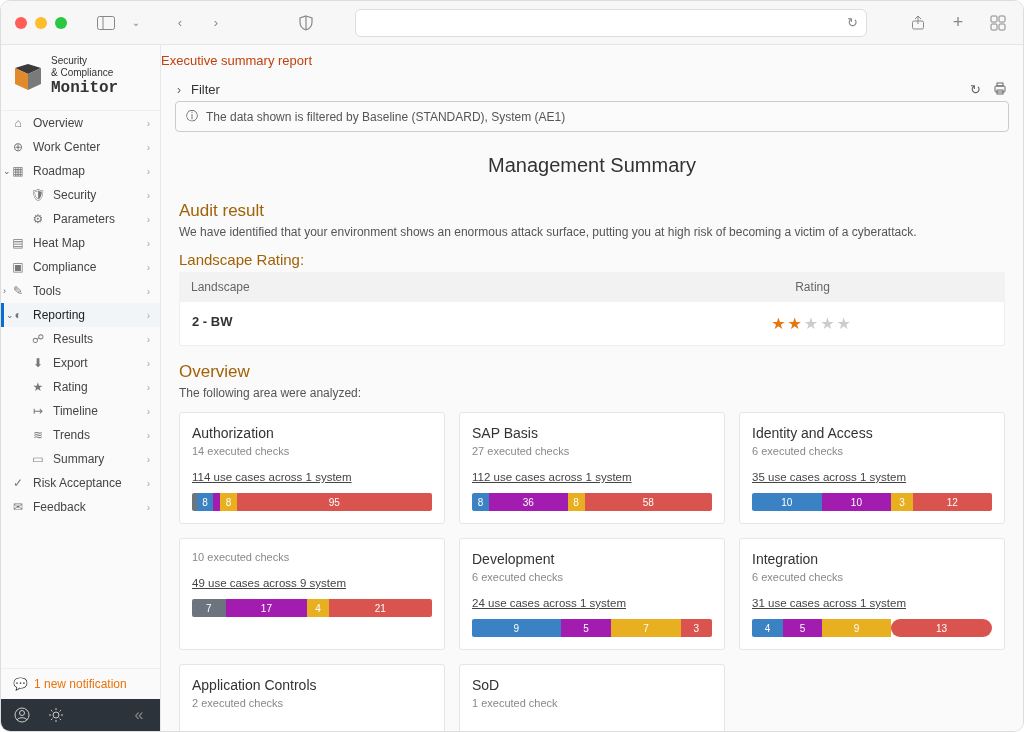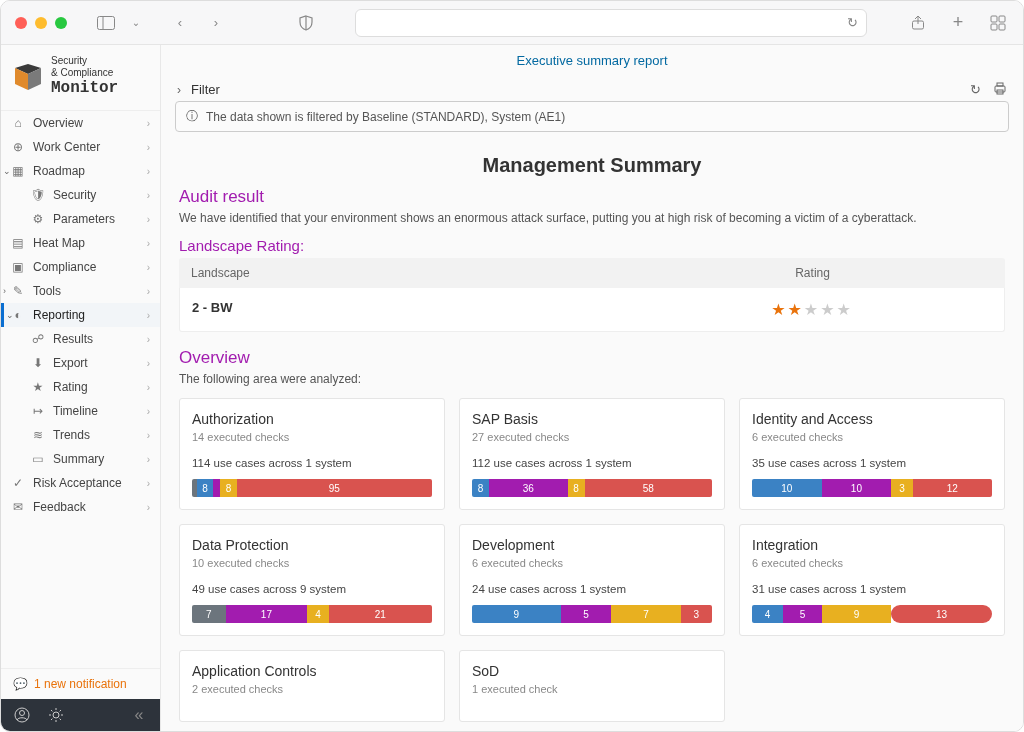--- a/index.html
+++ b/index.html
@@ -25,40 +25,40 @@
 .navitem.sub { padding-left: 30px; }
 .navitem .chev { margin-left: auto; color: #aaa; font-size: 10px; }
 .navitem .caret { position: absolute; left: 2px; font-size: 9px; color: #666; }
 .navitem.active { border-left: 3px solid #0a6ed1; padding-left: 7px; background:#f2f5f8; }
 .navitem.active .name { color:#222; }
 .navicon { width: 14px; height: 14px; display: inline-flex; align-items: center; justify-content: center; color: #777; font-size: 12px; }
 .notifbar { padding: 8px 12px; display: flex; align-items: center; gap: 6px; color: #e9730c; font-size: 12px; border-top: 1px solid #eee; cursor:pointer; }
 .sbfooter { height: 32px; background: #2d333b; display: flex; align-items: center; padding: 0 10px; gap: 12px; color: #ccc; }
 .sbfooter .collapse { margin-left: auto; }
 .main { flex: 1; display: flex; flex-direction: column; background: #fafafa; min-width: 0; overflow: hidden; }
-.pagehdr { text-align: center; font-size: 13px; color: #0369a1; padding: 8px 0 10px; }
+.pagehdr { font-size: 13px; color: #c2410c; padding: 8px 0 10px; }
 .filterbar { margin: 0 14px 8px 14px; }
 .filterrow { display: flex; align-items: center; gap: 10px; font-size: 13px; color: #333; padding: 4px 2px; }
 .filterrow .icons { margin-left: auto; display: flex; gap: 12px; color: #666; }
 .filternote { border: 1px solid #ccc; border-radius: 4px; padding: 6px 10px; font-size: 12px; color: #555; display: flex; align-items: center; gap: 8px; background: #fbfbfb; }
 .mainbody { padding: 8px 18px; overflow-y: auto; flex: 1; }
-.h1 { text-align: center; font-size: 20px; font-weight: 700; color: #333; margin: 6px 0 10px; }
-.sectitle { font-size: 17px; color: #a21caf; margin-bottom: 4px; }
+.h1 { text-align: center; font-size: 20px; font-weight: 400; color: #333; margin: 6px 0 24px; }
+.sectitle { font-size: 17px; color: #a16207; margin-bottom: 4px; }
 .secsub { font-size: 12px; color: #555; margin-bottom: 12px; }
 .tablehdr { display: flex; font-size: 12px; color: #666; padding: 8px 12px; background: #f2f2f2; border-radius: 3px 3px 0 0; }
 .tablehdr .c1 { flex: 0 0 55%; } .tablehdr .c2 { flex: 1; text-align: center; }
 .tablerow { display: flex; padding: 12px; background: #fff; border: 1px solid #eee; border-top: none; border-radius: 0 0 3px 3px; }
 .tablerow .c1 { flex: 0 0 55%; font-size: 13px; font-weight: 600; color:#333; }
 .tablerow .c2 { flex: 1; text-align: center; color: #e9730c; letter-spacing: 2px; font-size: 16px; }
 .tablerow .c2 .off { color: #ccc; }
 .cards { display: grid; grid-template-columns: repeat(3, 1fr); gap: 14px; margin-top: 8px; }
 .card { background: #fff; border: 1px solid #e5e5e5; border-radius: 3px; padding: 12px; }
 .card h4 { font-size: 14px; font-weight: 400; color: #333; margin-bottom: 4px; }
 .card .sub { font-size: 11px; color: #888; margin-bottom: 14px; }
-.card .uc { font-size: 11.5px; color: #444; margin-bottom: 10px; }
+.card .uc { font-size: 11.5px; color: #444; margin-bottom: 10px; text-decoration: underline; }
 .segbar { display: flex; height: 18px; border-radius: 2px; overflow: hidden; font-size: 10px; }
 .seg { display: flex; align-items: center; justify-content: center; color: #fff; }
 .seg.gray { background: #6c757d; } .seg.blue { background: #3b82c4; } .seg.green { background: #a21caf; } .seg.yellow { background: #e8b020; } .seg.red { background: #d9534f; }
 svg { display:block; }
 </style>
 </head>
 <body>
 
 <div class="window">
   <div class="titlebar">
@@ -306,21 +306,20 @@
               <div class="sub">6 executed checks</div>
               <div class="uc">35 use cases across 1 system</div>
               <div class="segbar">
                 <div class="seg blue" style="flex: 29 1 0%;">10</div>
                 <div class="seg green" style="flex: 29 1 0%;">10</div>
                 <div class="seg yellow" style="flex: 9 1 0%;">3</div>
                 <div class="seg red" style="flex: 33 1 0%;">12</div>
               </div>
             </div>
             <div class="card">
-              <h4>Data Protection</h4>
               <div class="sub">10 executed checks</div>
               <div class="uc">49 use cases across 9 system</div>
               <div class="segbar">
                 <div class="seg gray" style="flex: 14 1 0%;">7</div>
                 <div class="seg green" style="flex: 34 1 0%;">17</div>
                 <div class="seg yellow" style="flex: 9 1 0%;">4</div>
                 <div class="seg red" style="flex: 43 1 0%;">21</div>
               </div>
             </div>
             <div class="card">

